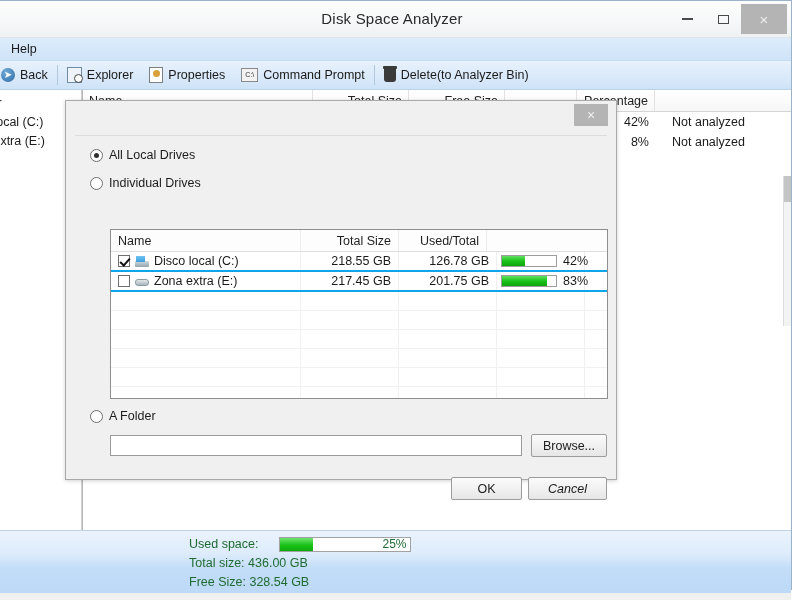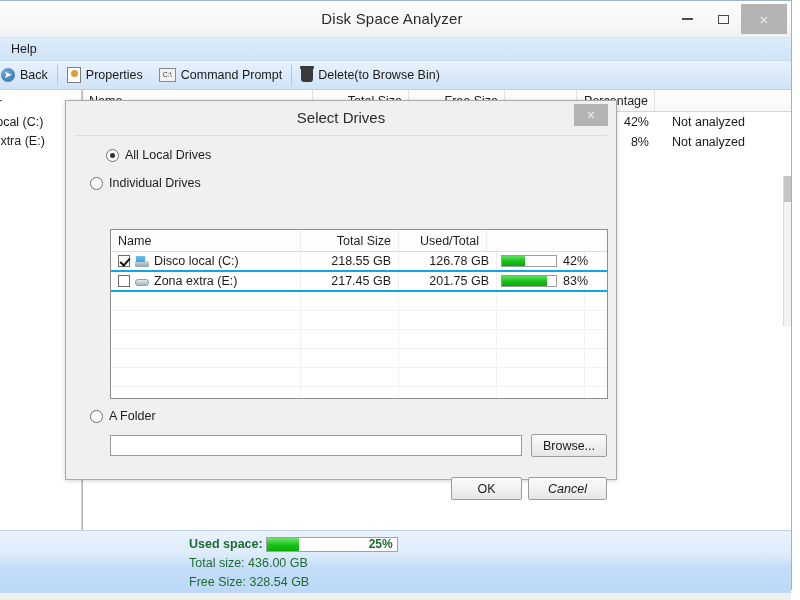--- a/index.html
+++ b/index.html
@@ -243,21 +243,21 @@
     border-top: 1px solid #bcd3e8;
   }
   .sb-info {
     position: absolute;
     left: 196px;
     top: 4px;
     color: #1e6b32;
     font-size: 12.5px;
     line-height: 19px;
   }
-  .sb-used-row { display: flex; align-items: center; gap: 3px; font-weight: bold; }
+  .sb-used-row { display: flex; align-items: center; gap: 21px; }
   .sb-bar {
     position: relative;
     width: 132px;
     height: 15px;
     border: 1px solid #a2a2a2;
     background: #ffffff;
     box-sizing: border-box;
   }
   .sb-bar-fill {
     position: absolute; left: 0; top: 0; bottom: 0;
@@ -521,31 +521,35 @@
       <div class="menu-item">Help</div>
     </div>
 
     <div class="toolbar">
       <div class="tb-item">
         <span class="tb-icon ic-back">➤</span>
         <span>Back</span>
       </div>
       <div class="tb-sep"></div>
       <div class="tb-item">
+        <span class="tb-icon ic-explorer"></span>
+        <span>Explorer</span>
+      </div>
+      <div class="tb-item">
         <span class="tb-icon ic-props"></span>
         <span>Properties</span>
       </div>
       <div class="tb-item">
         <span class="tb-icon ic-cmd">C:\</span>
         <span>Command Prompt</span>
       </div>
       <div class="tb-sep"></div>
       <div class="tb-item">
         <span class="tb-icon ic-delete"></span>
-        <span>Delete(to Browse Bin)</span>
+        <span>Delete(to Analyzer Bin)</span>
       </div>
     </div>
 
     <div class="content">
       <div class="sidebar">
         <div class="side-row root">ter</div>
         <div class="side-row">o local (C:)</div>
         <div class="side-row">a extra (E:)</div>
       </div>
 
@@ -599,27 +603,26 @@
         <div>Total size: 436.00 GB</div>
         <div>Free Size: 328.54 GB</div>
       </div>
     </div>
 
     <div class="win-bottom-strip"></div>
   </div>
 
   <div class="dialog">
     <div class="dlg-title">
-      <div class="dlg-title-text">Select Drives</div>
       <div class="dlg-close">×</div>
     </div>
 
     <div class="dlg-body">
 
-      <div class="radio-row" style="position:absolute;left:16px;top:12px;">
+      <div class="radio-row" style="position:absolute;left:0;top:12px;">
         <span class="radio on"></span>
         <span>All Local Drives</span>
       </div>
 
       <div class="radio-row" style="position:absolute;left:0;top:40px;">
         <span class="radio"></span>
         <span>Individual Drives</span>
       </div>
 
       <div class="drive-table">

